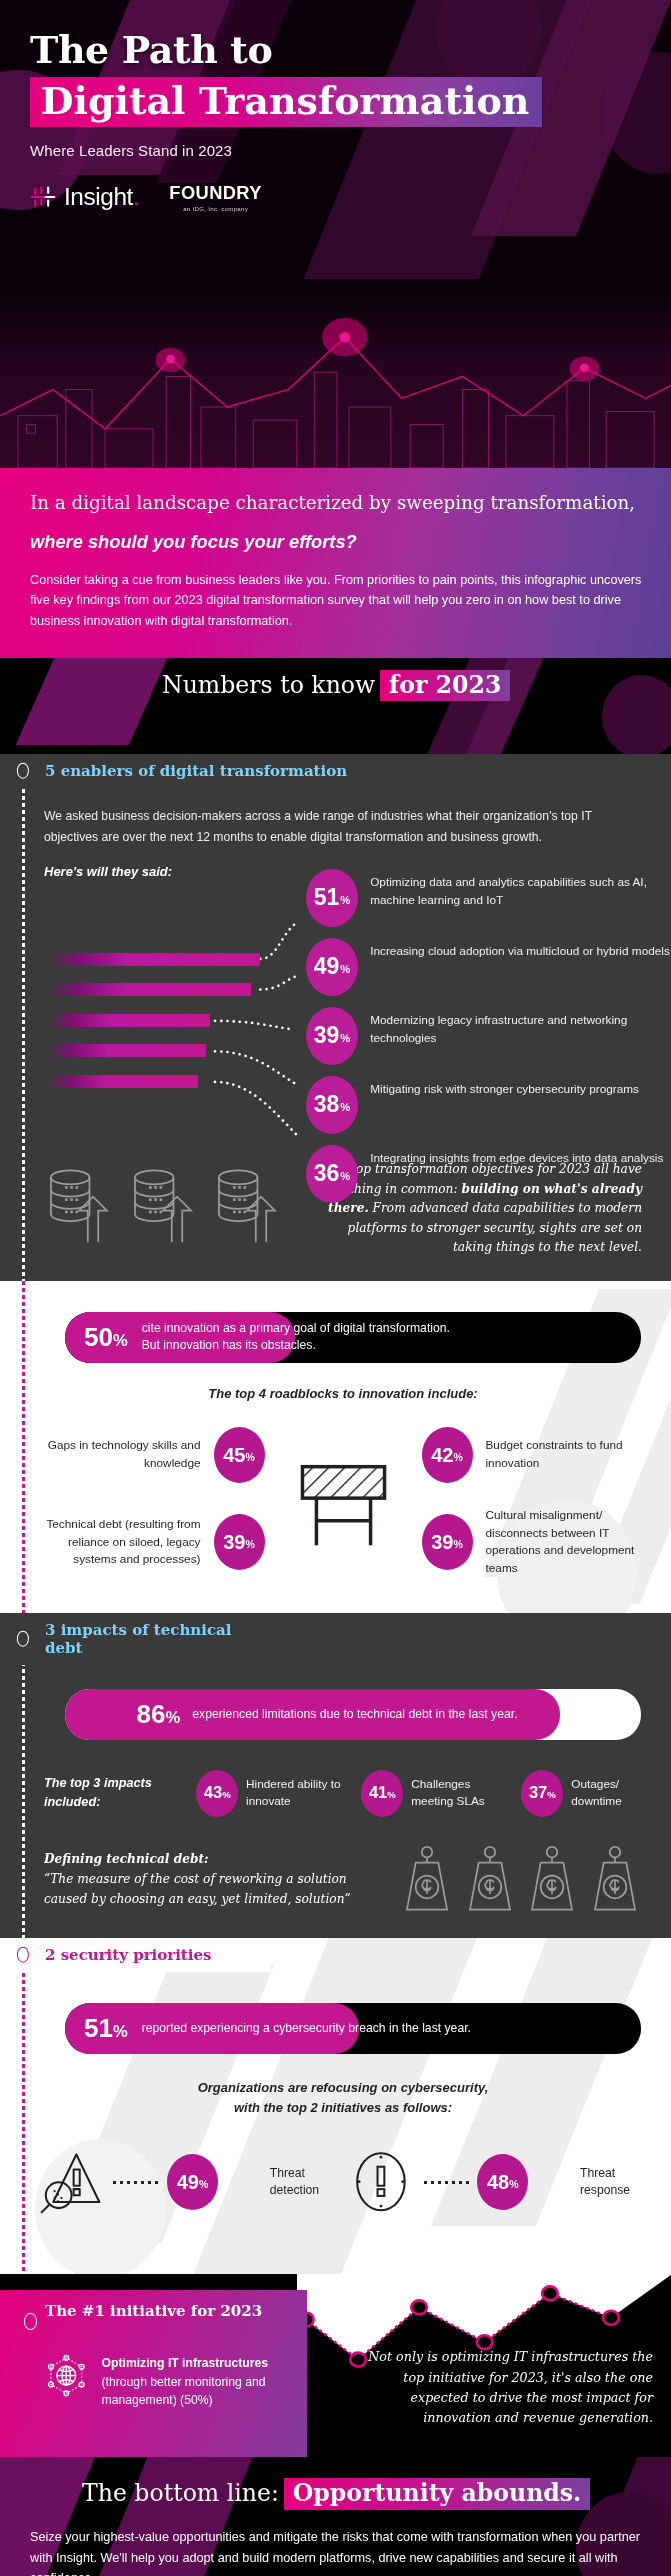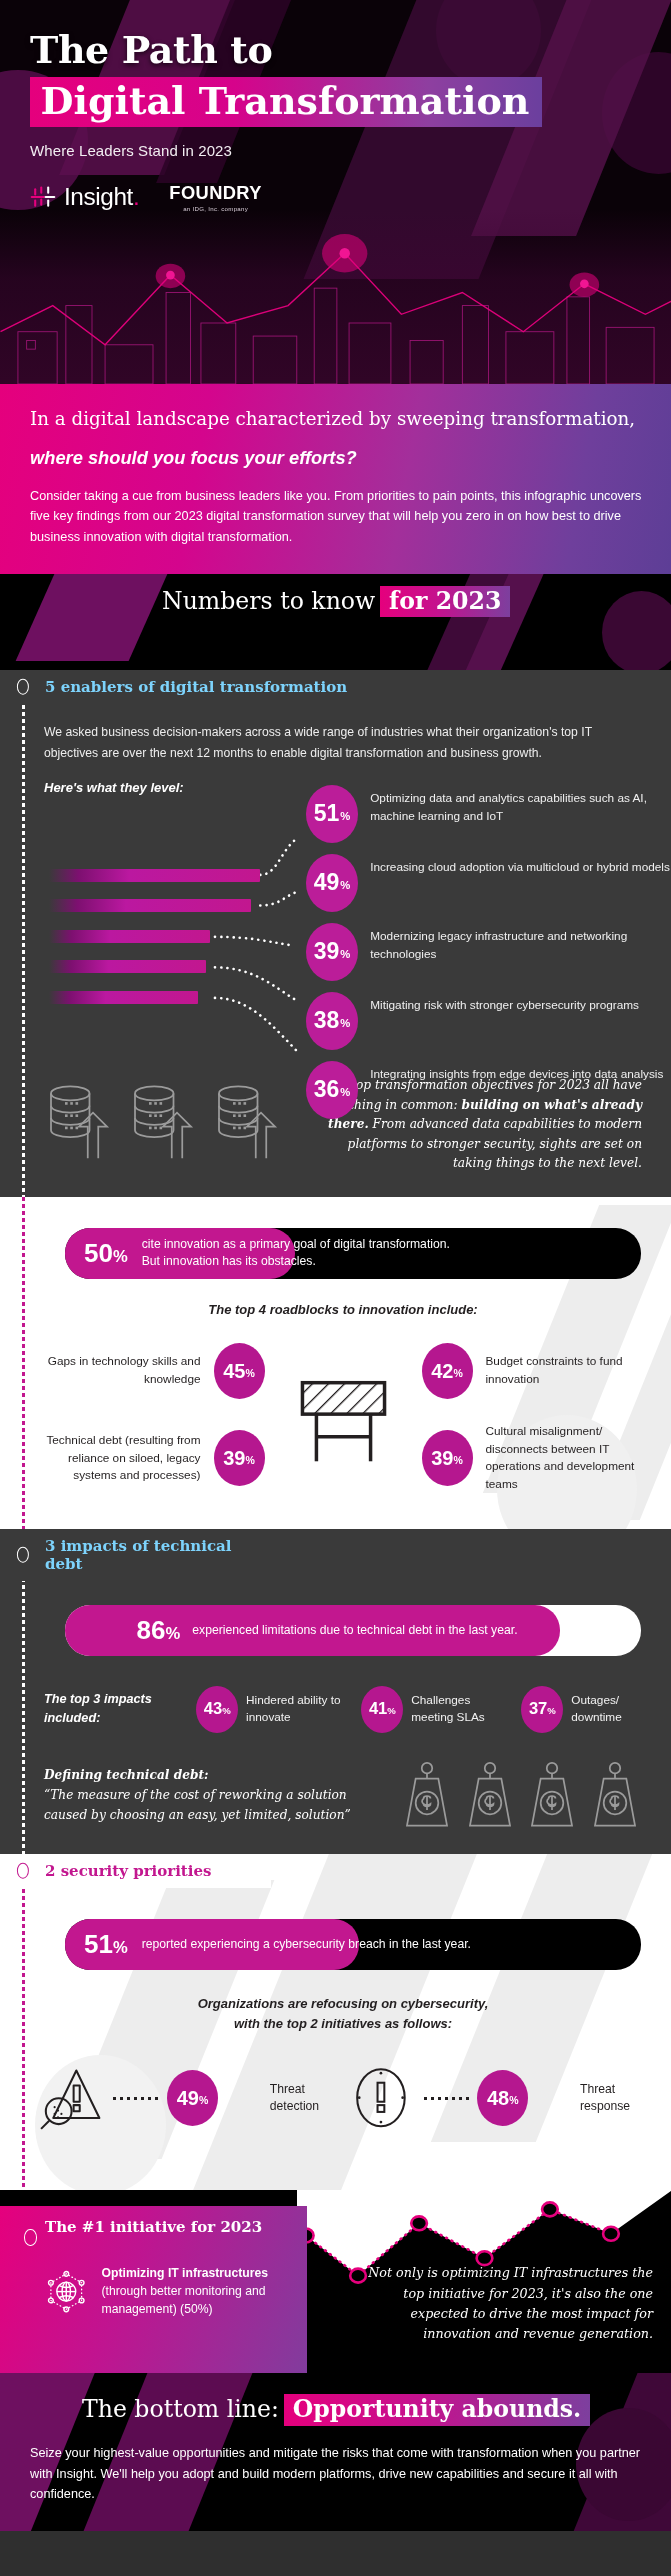--- a/index.html
+++ b/index.html
@@ -6,21 +6,21 @@
   html,body { background:#2f2f2f; }
   body {
     width:672px; margin:0 auto;
     font-family:"Liberation Sans", sans-serif;
     color:#fff; position:relative; overflow-x:hidden;
   }
   .page { width:672px; position:relative; }
 
   
   .hero {
-    position:relative; height:384px; background:#0a0208; overflow:hidden;
+    position:relative; height:468px; background:#0a0208; overflow:hidden;
   }
   .hero-bg { position:absolute; inset:0; overflow:hidden; }
   .hero-bg .chev {
     position:absolute; background:#3b0b38; opacity:.85;
     transform:skewX(-22deg);
   }
   .hero-bg .c1 { left:105px; top:-52px; width:105px; height:227px; background:#5a0f4e; }
   .hero-bg .c2 { left:209px; top:-79px; width:61px; height:262px; background:#2b0426; }
   .hero-bg .c3 { left:367px; top:-35px; width:175px; height:314px; background:#3a0a34; }
   .hero-bg .c4 { left:524px; top:-26px; width:105px; height:262px; background:#521048; }
@@ -277,21 +277,21 @@
   
   .s5 { position:relative; background:#000; height:183px; overflow:hidden; }
   .s5 .panel {
     position:absolute; left:0; top:15.7px; width:307px; height:211px;
     background:linear-gradient(110deg,#e5007d 0%,#c01490 40%,#7d3f9e 100%);
     padding:12.2px 17.5px 0 45px;
   }
   .s5 .panel h3 {
     font-family:"DejaVu Serif", serif; font-weight:bold; font-size:15px; color:#fff;
   }
-  .s5 .panel .row { display:flex; gap:14px; margin-top:21px; align-items:center; }
+  .s5 .panel .row { display:flex; gap:14px; margin-top:21px; align-items:flex-end; }
   .s5 .panel .txt { font-size:12.2px; line-height:1.5; color:#fff; }
   .s5 .panel .txt b { font-weight:bold; }
   .s5 .rquote {
     position:absolute; right:19px; top:73px; width:297px;
     font-family:"DejaVu Serif", serif; font-style:italic; font-size:12.7px;
     line-height:1.6; text-align:right; color:#fff;
   }
   .s5 svg.wave { position:absolute; left:297px; top:0; }
 
   
@@ -412,21 +412,21 @@
 
   <section class="sec dark">
     <div class="spine"></div>
     <div class="sec-tab on-dark">
       <span class="bullet-ring"></span>
       <span>5 enablers of digital transformation</span>
     </div>
 
     <div class="sec-body">
       <p class="s1-intro">We asked business decision-makers across a wide range of industries what their organization's top IT objectives are over the next 12 months to enable digital transformation and business growth.</p>
-      <div class="heres">Here's what they level:</div>
+      <div class="heres">Here's will they said:</div>
 
       <div class="enabler-wrap">
 
         <svg class="dotline" width="375" height="288" viewBox="0 0 430 330">
           <g stroke="#ffffff" stroke-width="3" stroke-linecap="round" stroke-dasharray="0.1 7" fill="none">
             <path d="M248,103 C268,103 272,72 292,60"></path>
             <path d="M248,138 C272,138 276,126 292,122"></path>
             <path d="M196,174 C240,174 258,180 286,184"></path>
             <path d="M196,209 C240,209 262,230 288,246"></path>
             <path d="M196,244 C236,244 262,276 290,305"></path>

